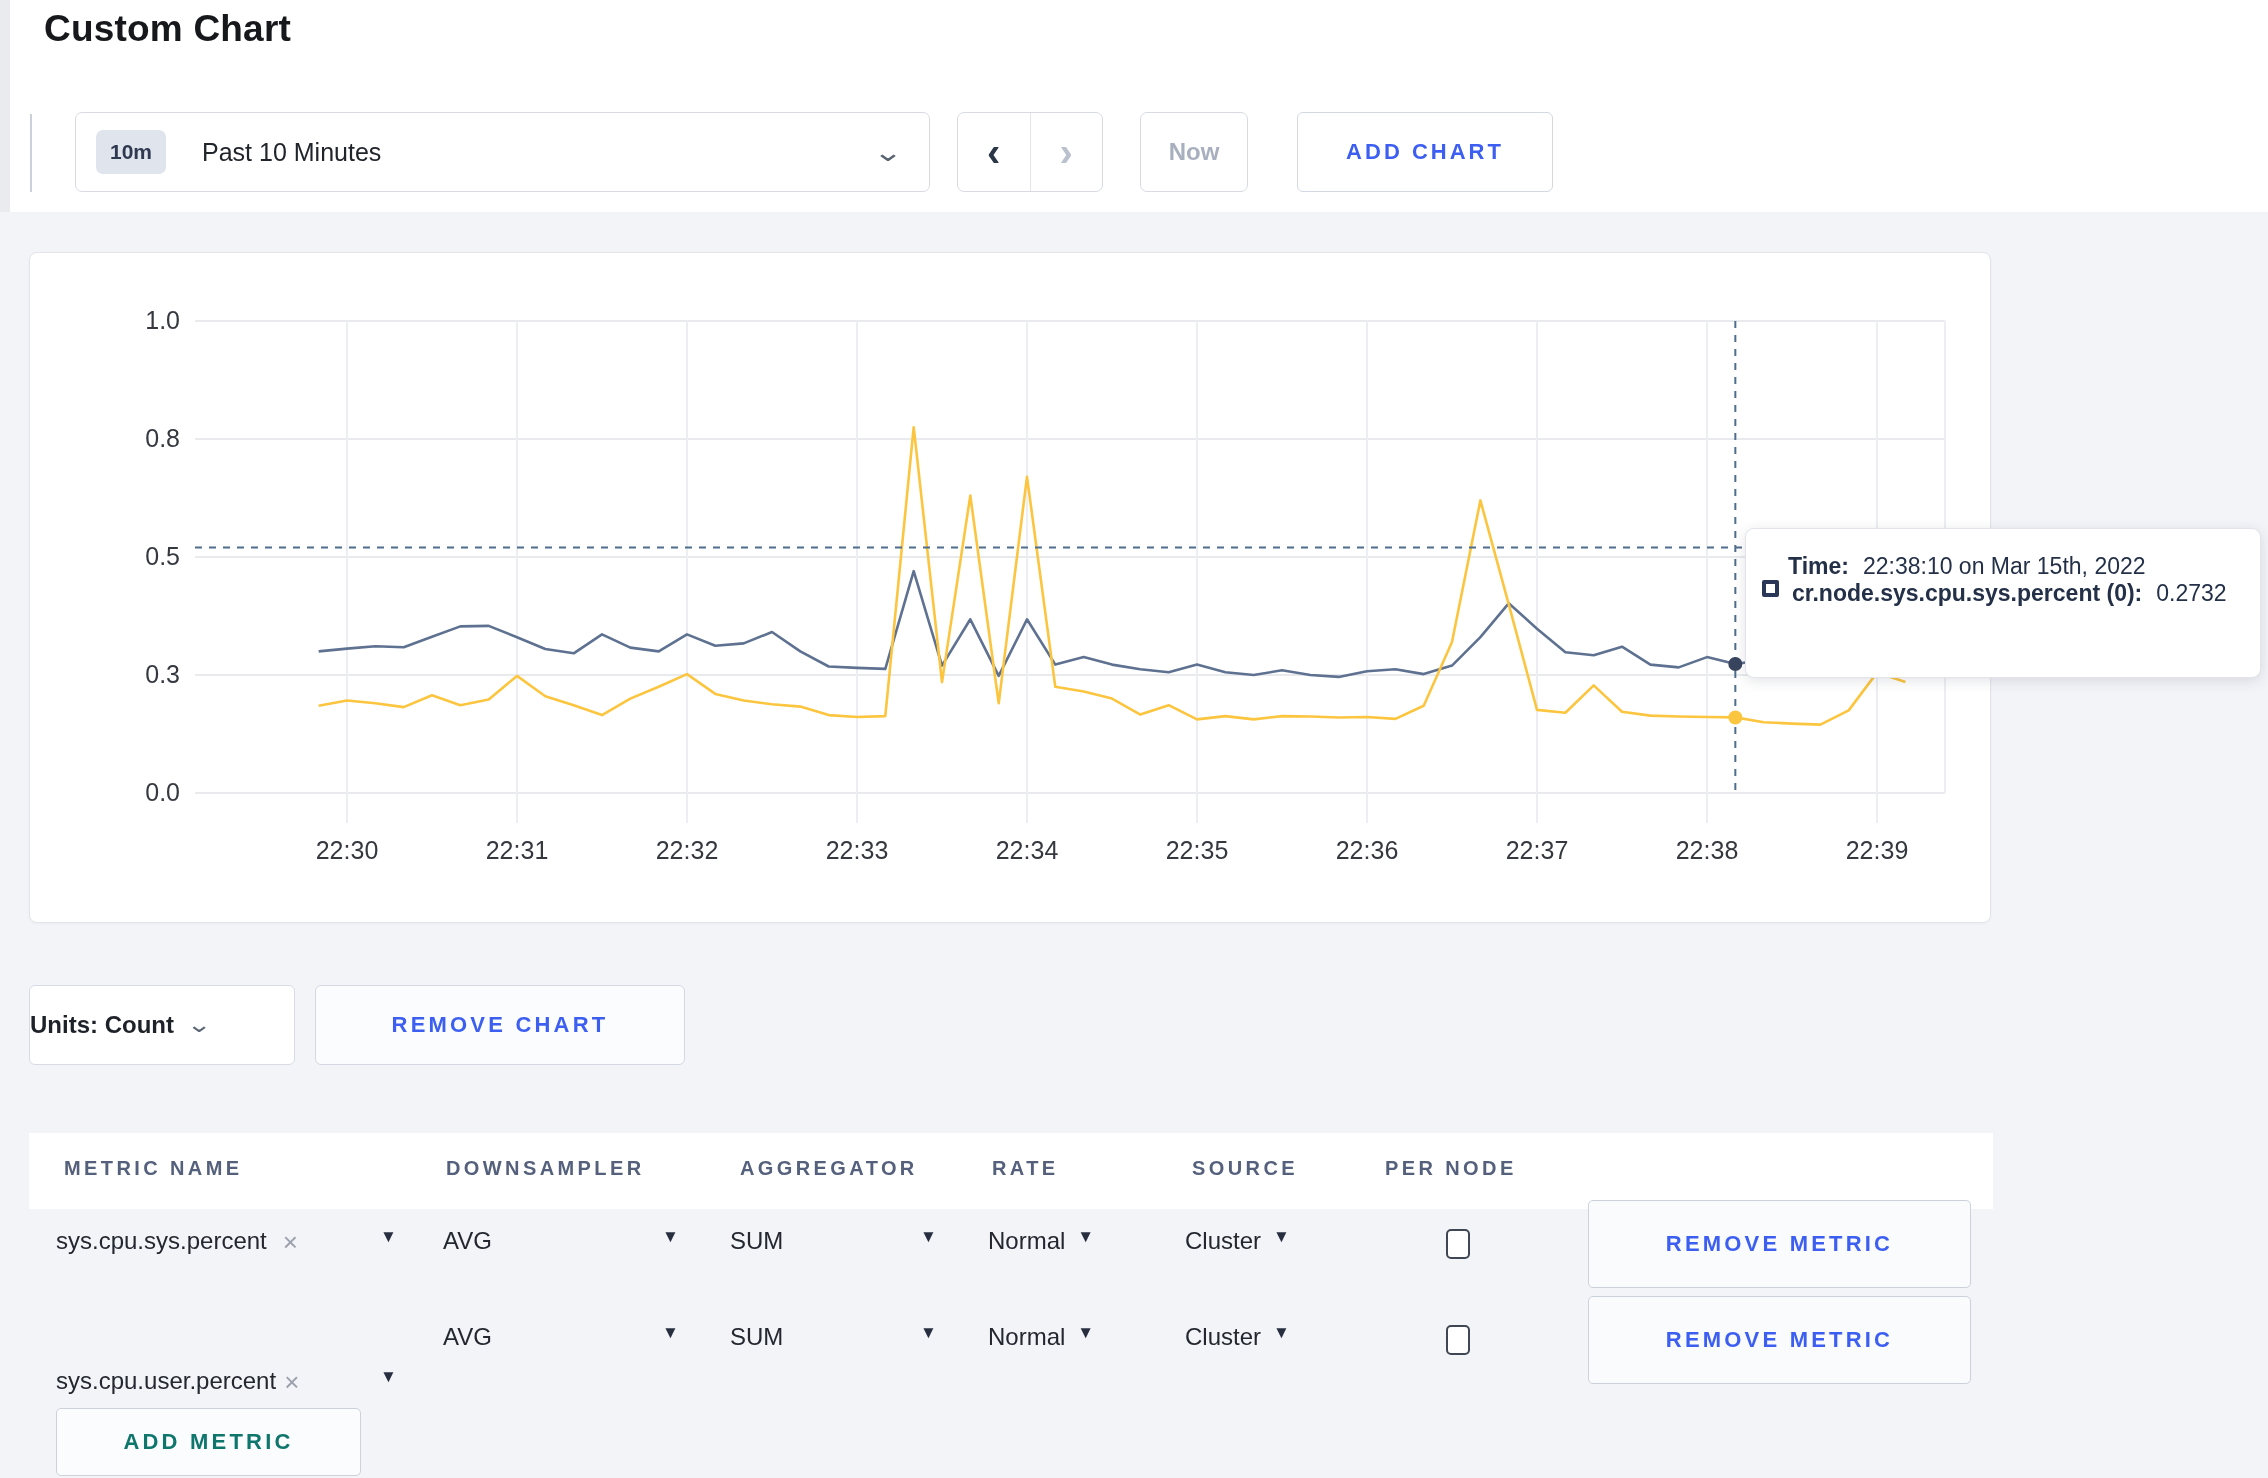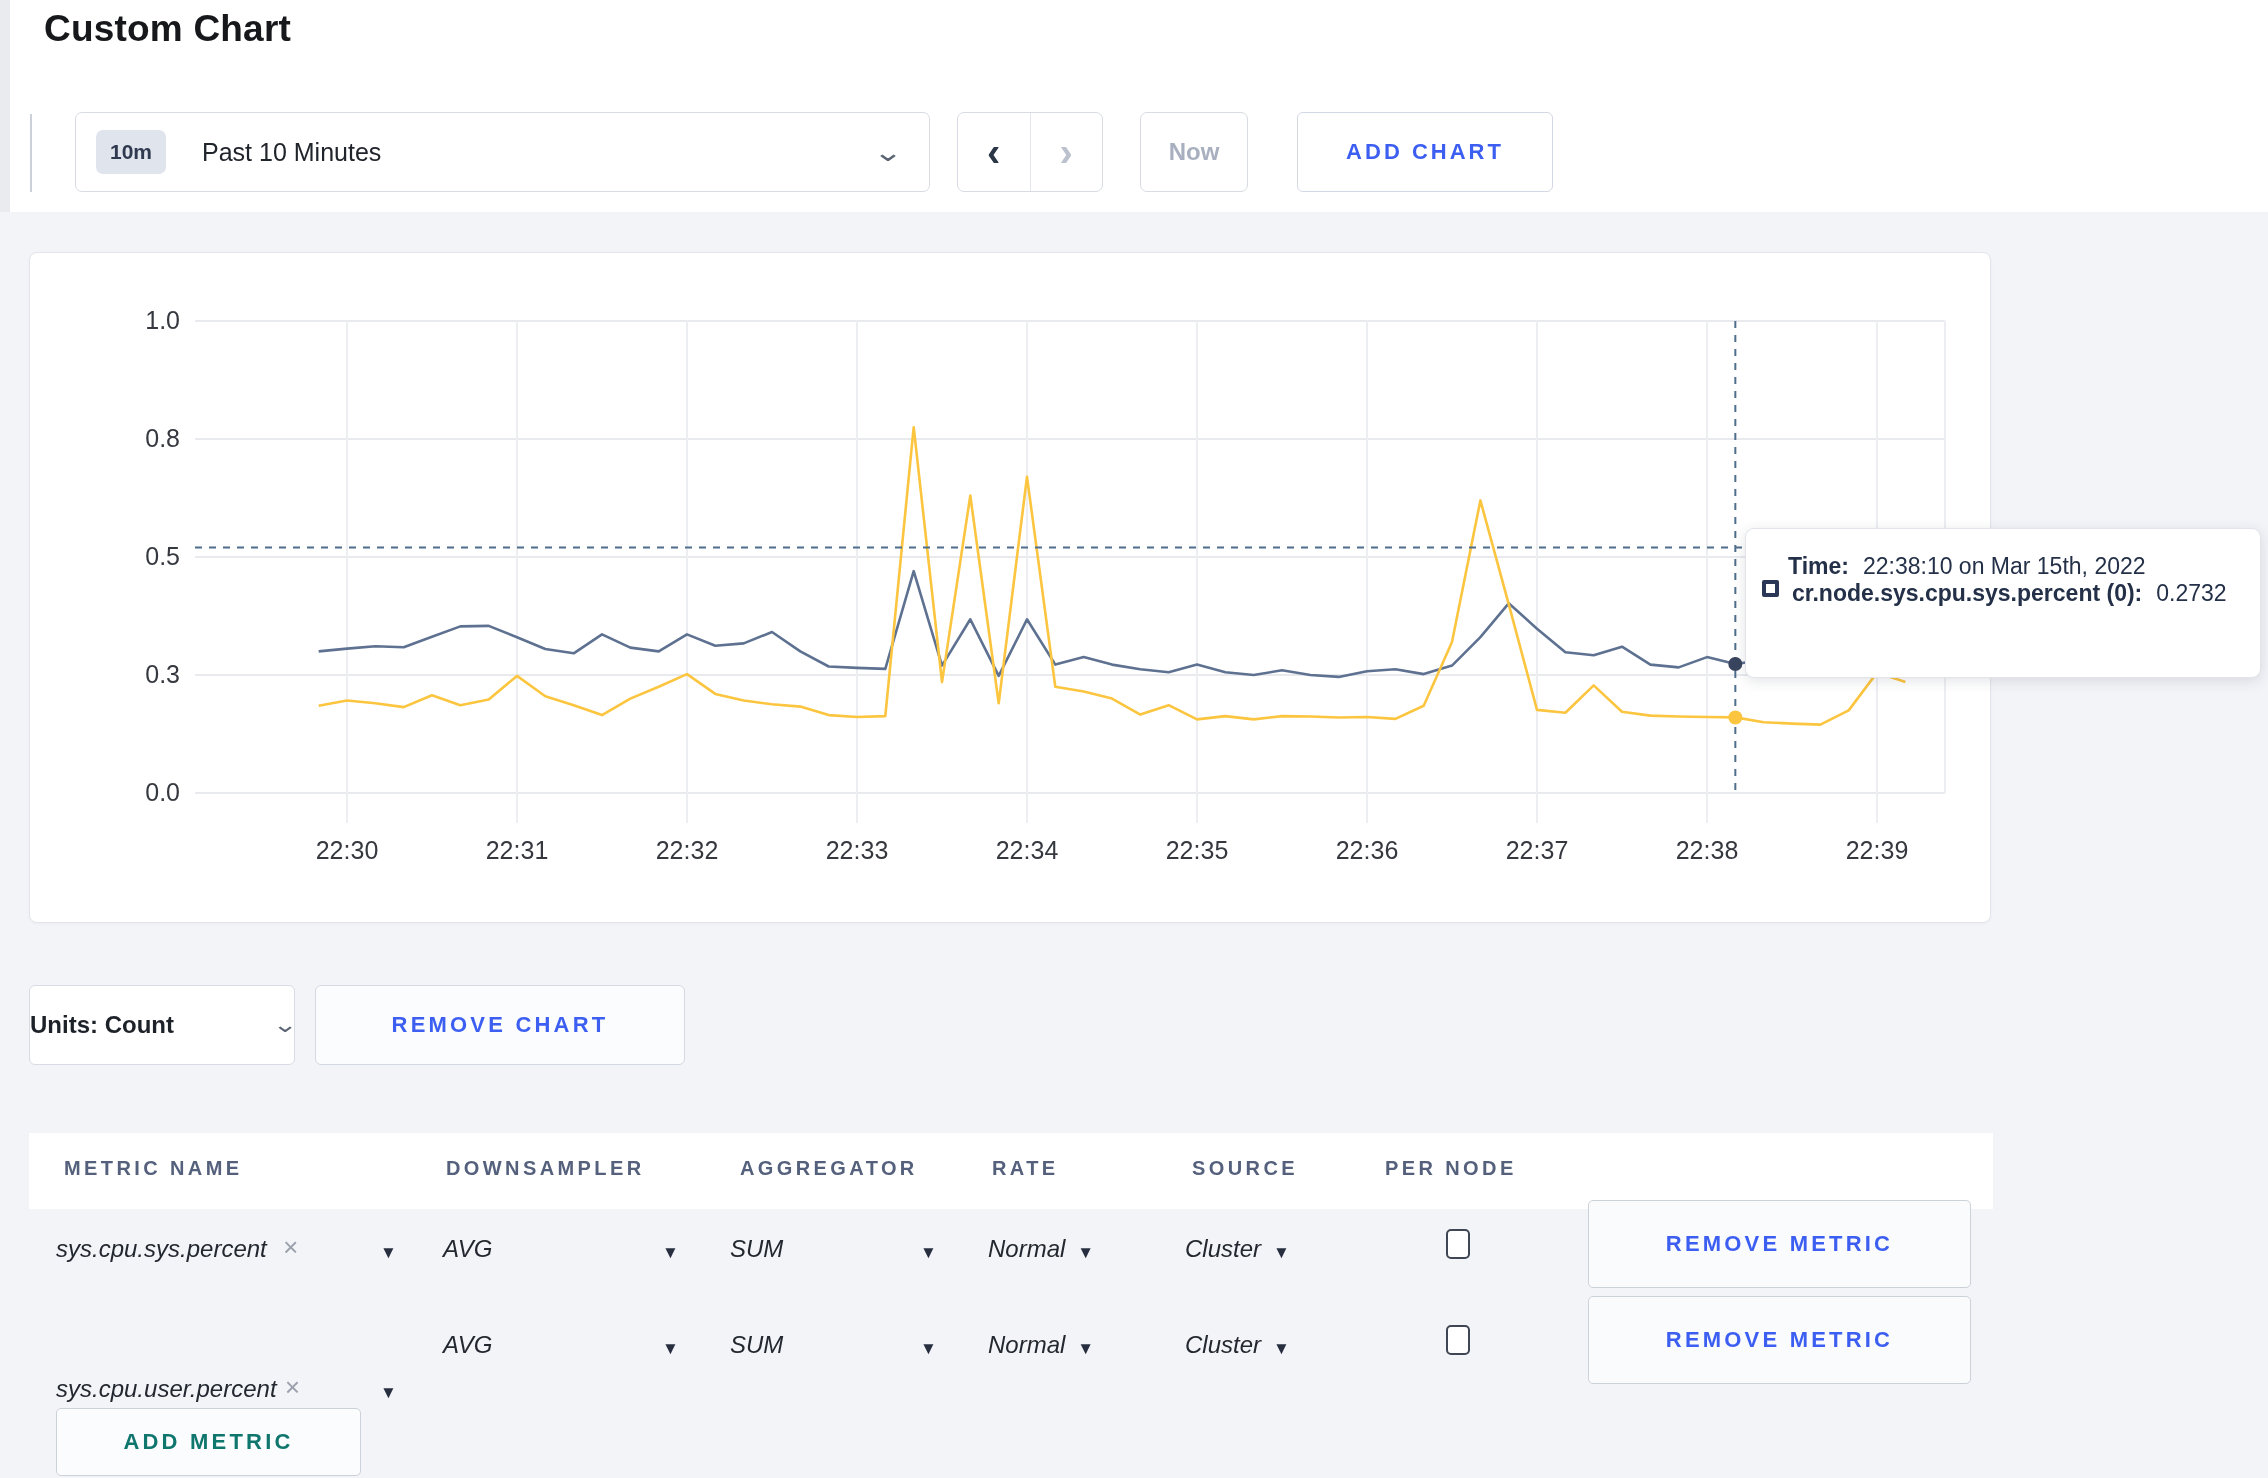--- a/index.html
+++ b/index.html
@@ -36,31 +36,31 @@
   .chart-tooltip { position:absolute; left:1745px; top:528px; width:516px; height:150px; background:#fff; border:1px solid #e2e4e9; border-radius:9px; box-shadow:0 3px 14px rgba(40,50,70,0.13); padding:24px 28px 0 42px; z-index:5; }
   .tt-time { font-size:23px; color:#233048; }
   .tt-time .tt-label { font-weight:700; margin-right:14px; }
   .tt-row { display:flex; align-items:flex-start; font-size:23px; color:#233048; margin-bottom:14px; margin-left:-26px; }
   .tt-row .tt-label { font-weight:700; margin-right:14px; }
   .swatch { width:17px; height:17px; border-radius:2px; background:#fff; margin-right:13px; flex:none; }
   .swatch.sys  { border:4px solid #2b3757; }
   .swatch.user { border:4px solid #fdb81e; }
 
   
-  .units-btn { position:absolute; left:29px; top:985px; width:266px; height:80px; background:#fff; border:1.5px solid #d8dbe3; border-radius:6px; display:flex; align-items:center; justify-content:space-between; cursor:pointer; }
+  .units-btn { position:absolute; left:29px; top:985px; width:266px; height:80px; background:#fff; border:1.5px solid #d8dbe3; border-radius:6px; display:flex; align-items:center; justify-content:flex-start; cursor:pointer; }
   .units-label { font-size:24px; font-weight:700; color:#1d2128; }
   .units-caret { margin-left:16px; color:#5a6473; font-size:22px; transform:scaleX(1.4); }
   .remove-chart-btn { position:absolute; left:315px; top:985px; width:370px; height:80px; background:#fbfcfd; border:1.5px solid #d3d8e2; border-radius:6px; color:#3c5ff2; font-size:22px; font-weight:600; letter-spacing:3.2px; display:flex; align-items:center; justify-content:center; cursor:pointer; }
 
   
   .table-header { position:absolute; left:29px; top:1133px; width:1964px; height:76px; background:#fff; }
   .th { position:absolute; top:24px; font-size:20px; font-weight:600; color:#55617c; letter-spacing:3.4px; }
   .th.c0{left:35px;} .th.c1{left:417px;} .th.c2{left:711px;} .th.c3{left:963px;} .th.c4{left:1163px;} .th.c5{left:1356px;}
 
-  .cell { position:absolute; font-size:24px; color:#23272f; display:flex; align-items:flex-end; height:36px;font-style:italic; }
+  .cell { position:absolute; font-size:24px; color:#23272f; display:flex; align-items:flex-start; height:36px; }
   .clear-x { color:#9ba1ac; font-size:26px; margin-left:16px; cursor:pointer; }
   .tri { color:#262e3f; font-size:17px; margin-left:12px; cursor:pointer; }
   .tri.abs { position:absolute; }
   .checkbox { position:absolute; width:24px; height:30px; background:#fff; border:2.5px solid #3f4754; border-radius:5px; cursor:pointer; }
   .remove-metric-btn { position:absolute; left:1588px; width:383px; height:88px; background:#fafbfd; border:1.5px solid #ccd2da; border-radius:5px; color:#3c5ff2; font-size:22px; font-weight:600; letter-spacing:3.2px; display:flex; align-items:center; justify-content:center; cursor:pointer; }
   .add-metric-btn { position:absolute; left:56px; top:1408px; width:305px; height:68px; background:#fbfcfd; border:1.5px solid #ccd2da; border-radius:5px; color:#0f766e; font-size:22px; font-weight:600; letter-spacing:3.2px; display:flex; align-items:center; justify-content:center; cursor:pointer; }
 </style>
 </head>
 <body>
 

